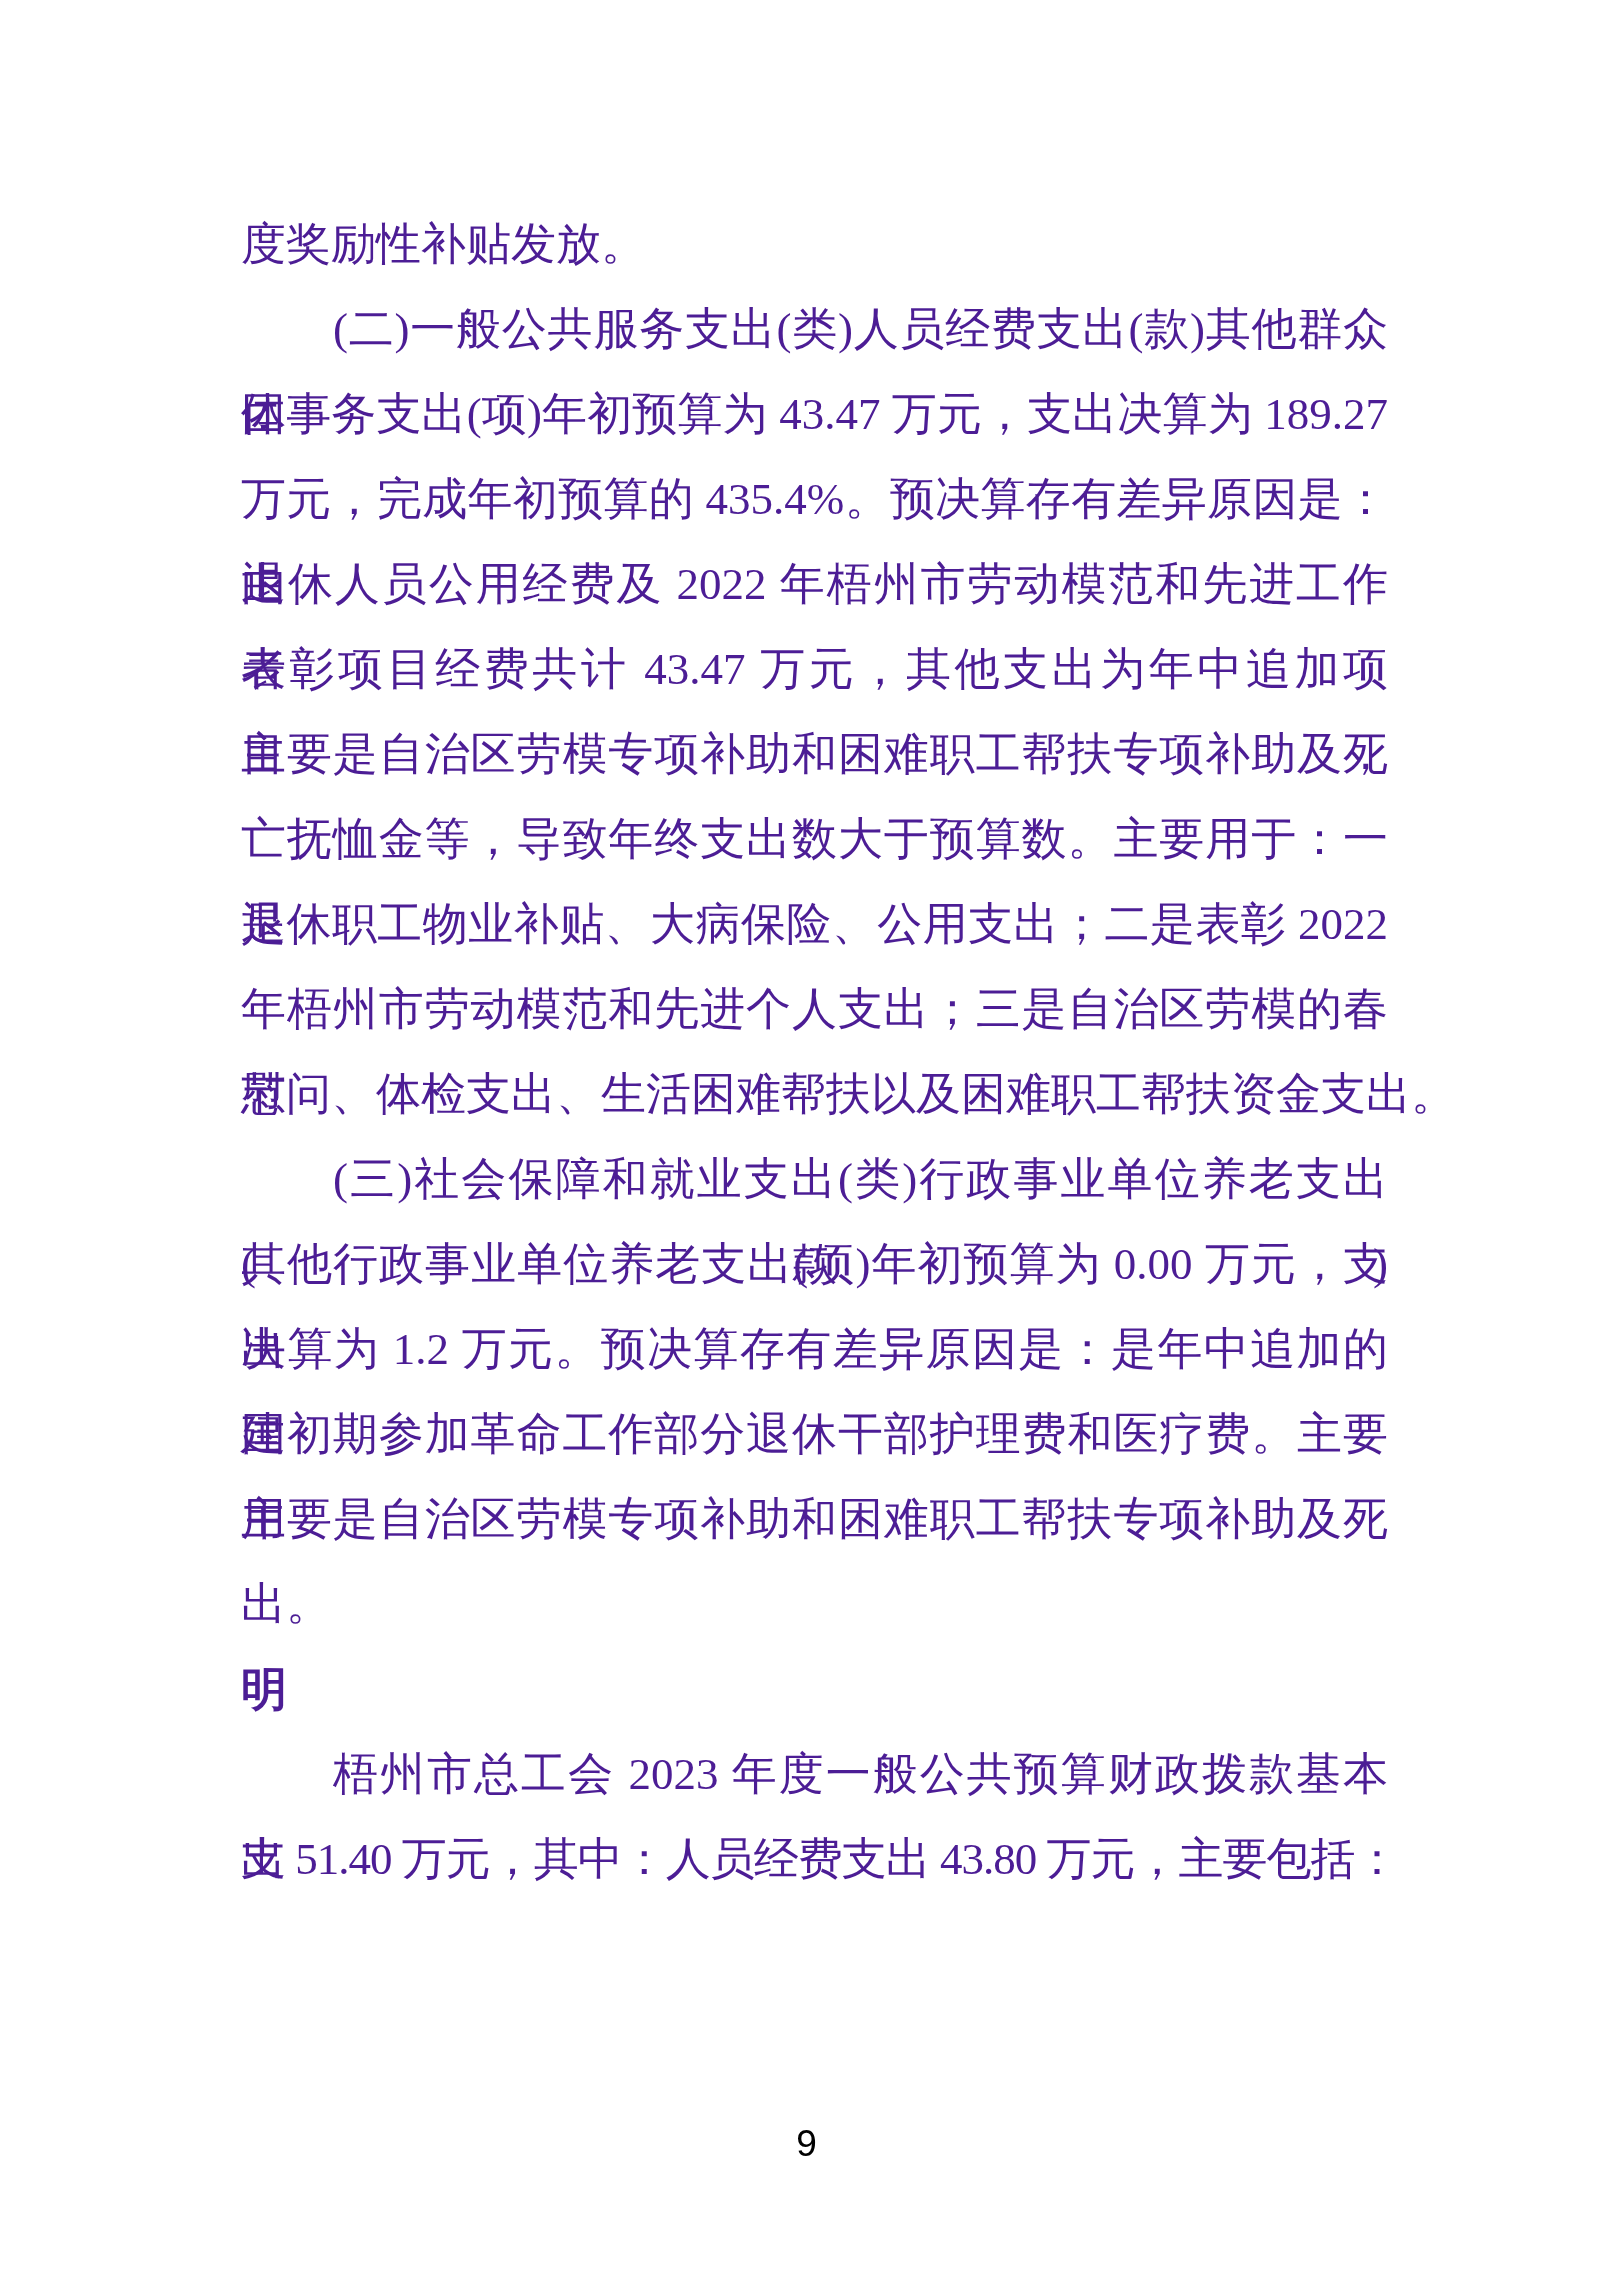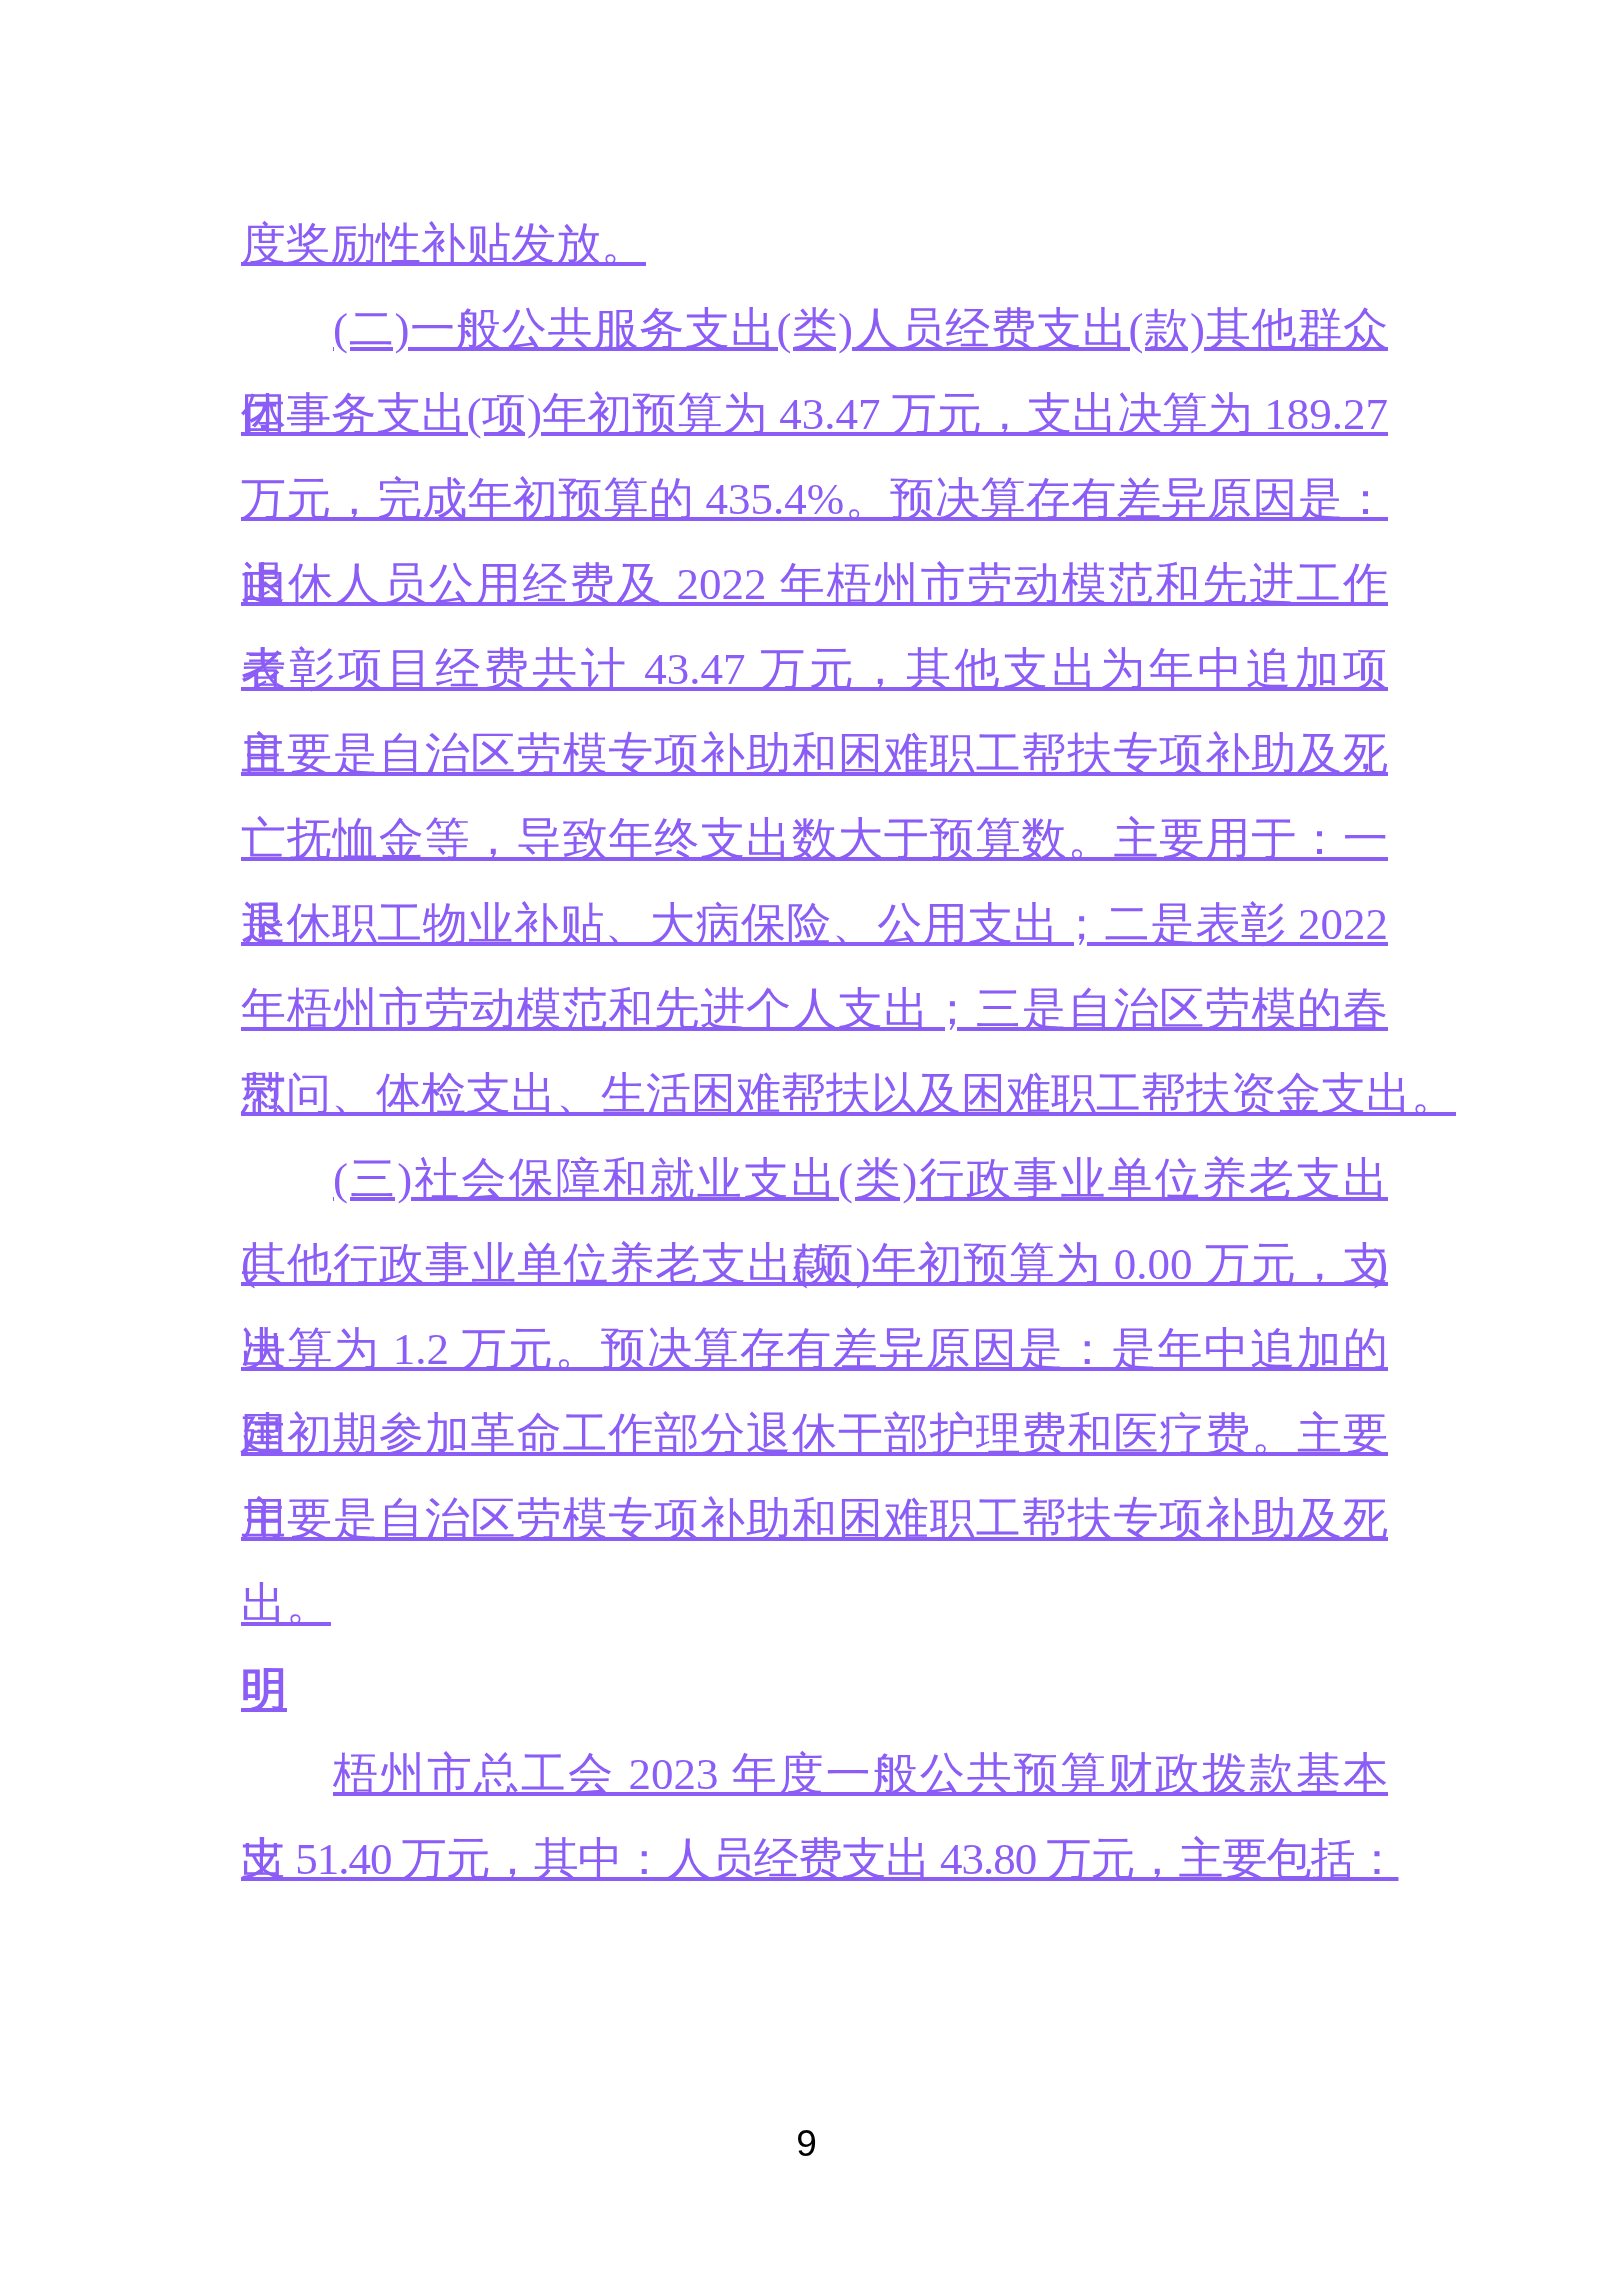--- a/index.html
+++ b/index.html
@@ -20,23 +20,22 @@
     position: absolute;
     left: 241px;
     top: 202px;
     width: 1147px;
   }
   .line {
     height: 85px;
     line-height: 85px;
     font-family: "Liberation Serif", serif;
     font-size: 45px;
-    color: #8b5cf6;
+    color: #4c1d95;
     text-align: left;
-    text-decoration: underline;
   }
   .nw { white-space: nowrap; }
   .j {
     text-align: justify;
     text-align-last: justify;
   }
   .indent { text-indent: 92px; }
   .heading {
     font-family: "Liberation Sans", sans-serif;
     font-weight: bold;

